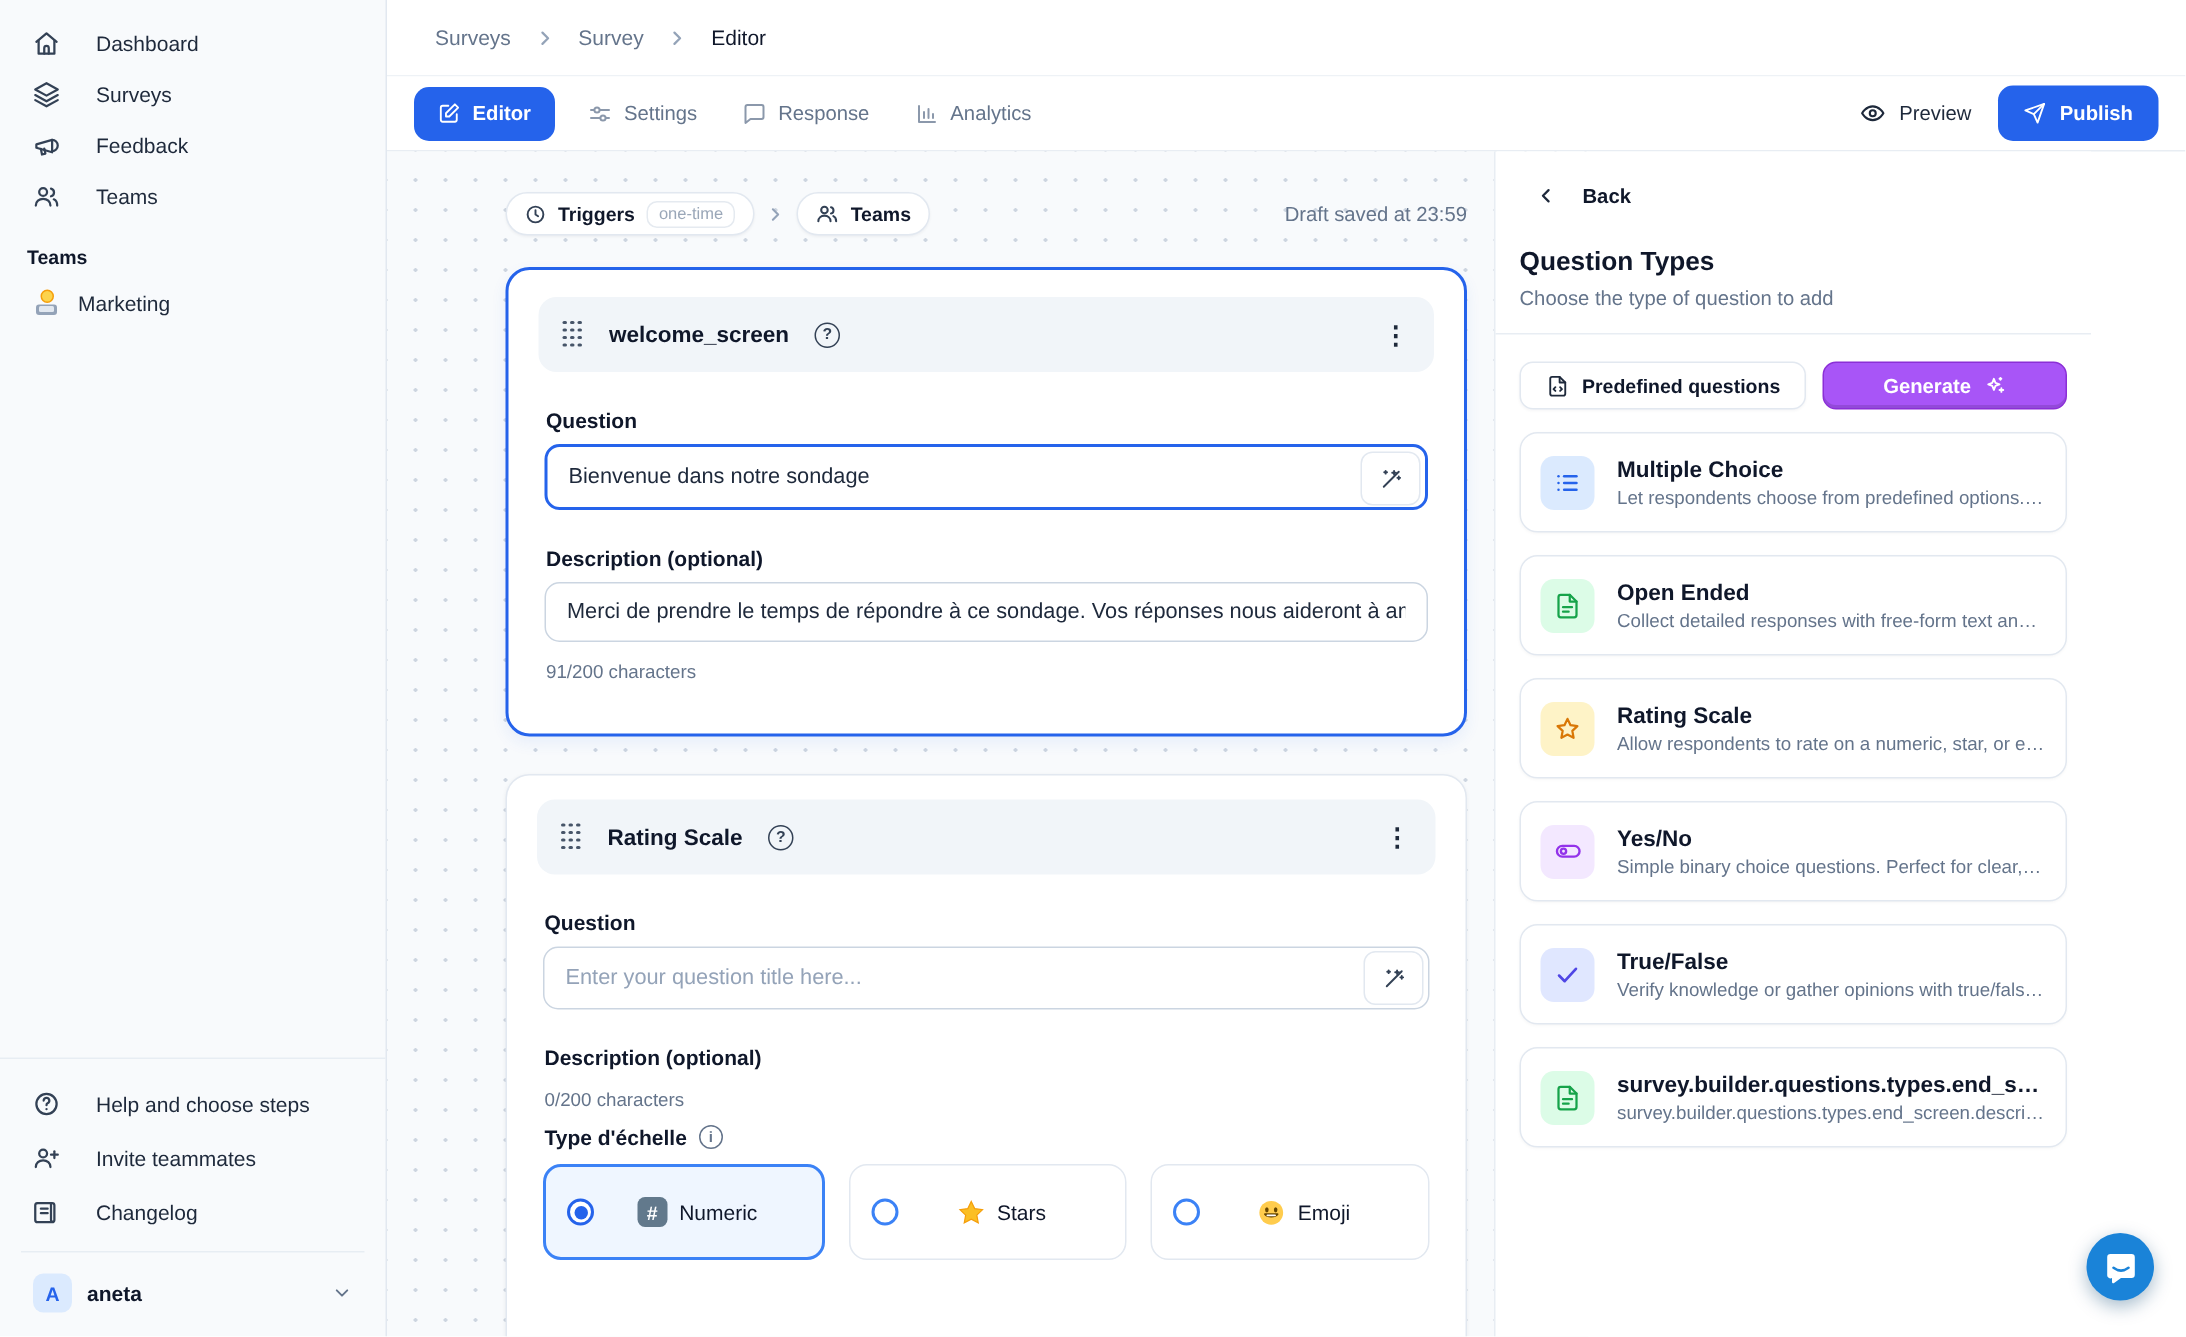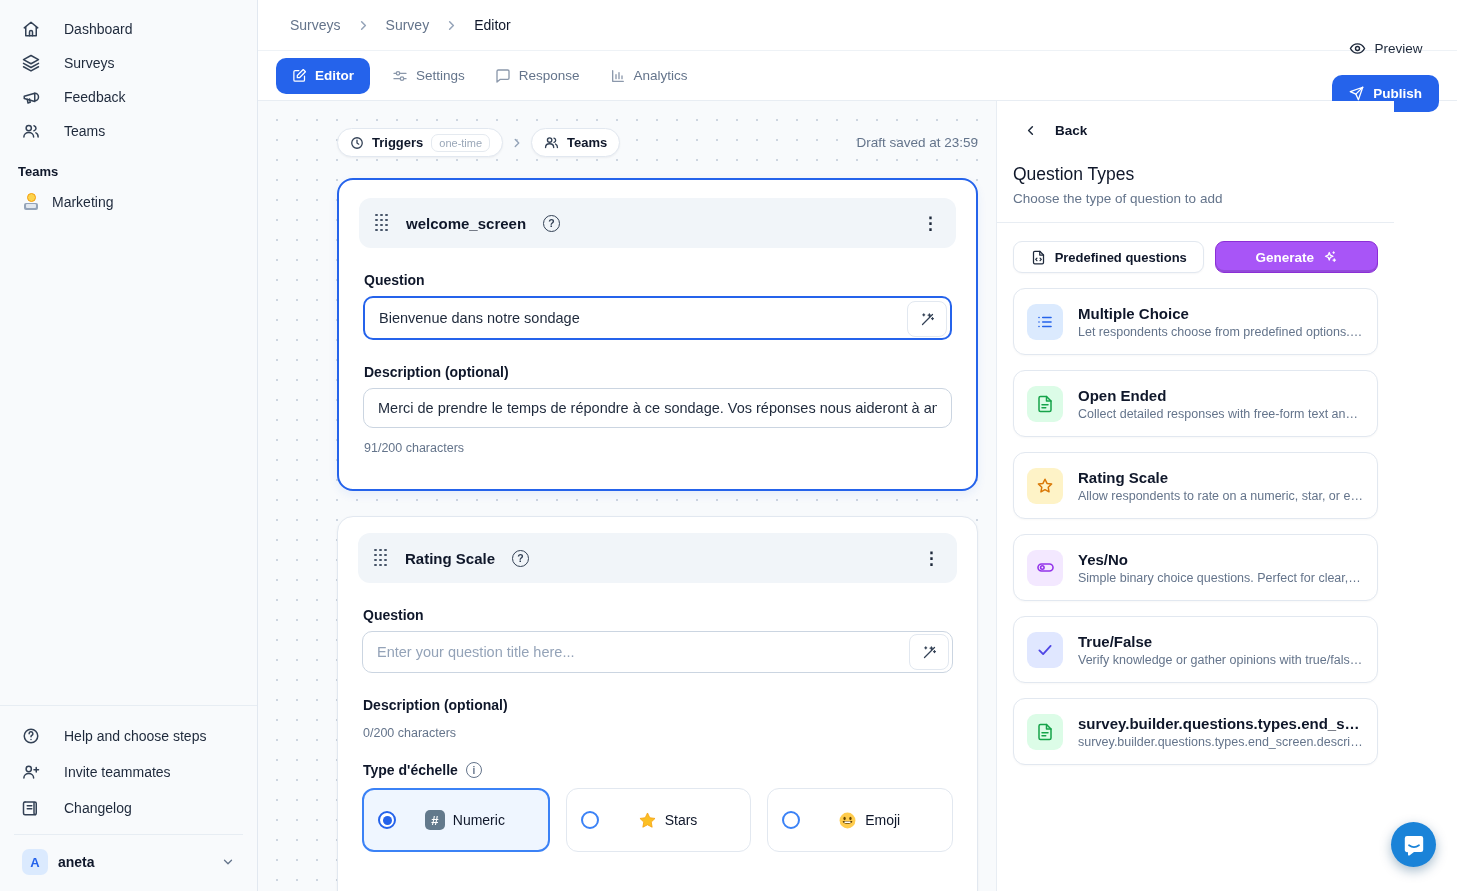--- a/index.html
+++ b/index.html
@@ -46,21 +46,21 @@
   .crumb-chev { color:#94a3b8; display:flex; }
 
   #tabbar { position:absolute; left:258px; top:51px; width:1199px; height:50px; background:#fff;
             border-bottom:1px solid #e8edf3; display:flex; align-items:center; padding:0 18px; }
   .tab { display:flex; align-items:center; gap:8px; font-size:13.5px; font-weight:500; color:#64748b;
          margin-right:30px; cursor:pointer; background:none; border:none; font-family:inherit; }
   .tab .tab-ic { color:#8b98ab; display:flex; }
   .tab.active { background:#2563eb; color:#fff; border-radius:10px; height:36px; padding:0 16px;
                 font-weight:600; margin-right:22px; }
   .tab.active .tab-ic { color:#fff; }
-  .tabbar-right { margin-left:auto; display:flex; align-items:center; gap:18px;flex-direction:column; }
+  .tabbar-right { margin-left:auto; display:flex; align-items:center; gap:18px; }
   .preview-btn { display:flex; align-items:center; gap:9px; font-size:13.5px; font-weight:500; color:#1e293b;
                  background:none; border:none; cursor:pointer; font-family:inherit; }
   .publish-btn { display:flex; align-items:center; gap:9px; background:#2563eb; color:#fff; border:none;
                  border-radius:10px; height:37px; padding:0 17px; font-size:13.5px; font-weight:600;
                  cursor:pointer; font-family:inherit; }
 
   
   #canvas { position:absolute; left:258px; top:101px; width:801px; height:790px; background:#f8fafc;
             background-image:radial-gradient(circle, #cdd5e0 1.3px, transparent 1.4px);
             background-size:20px 20px; background-position:9px 9px; overflow:hidden; }
@@ -118,21 +118,21 @@
                  font-size:14px; font-weight:500; color:#0f172a; }
   .keycap { width:20px; height:20px; border-radius:5px; background:#62798c; color:#fff; font-size:13px;
             font-weight:700; display:flex; align-items:center; justify-content:center; }
 
   
   #panel { position:absolute; left:996px; top:101px; width:398px; height:790px; background:#fff;
            border-left:1px solid #e8edf3; padding:0 16px; }
   .back-row { margin-top:22px; display:flex; align-items:center; gap:17px; padding-left:10px; cursor:pointer; }
   .back-row .bk-ic { color:#1e293b; display:flex; }
   .back-label { font-size:13.5px; font-weight:700; color:#0f172a; }
-  .panel-title { margin-top:26px; font-size:17.5px; font-weight:400; color:#0f172a; }
+  .panel-title { margin-top:26px; font-size:17.5px; font-weight:700; color:#0f172a; }
   .panel-sub { margin-top:6px; font-size:13.5px; color:#64748b; }
   .panel-divider { margin:16px -16px 0; border-top:1px solid #e8edf3; }
   .panel-actions { margin-top:18px; display:flex; gap:11px; }
   .btn-predefined { flex:1.18; height:32px; border:1px solid #e2e8f0; border-radius:9px; background:#fff;
                     display:flex; align-items:center; justify-content:center; gap:9px; font-size:13px;
                     font-weight:600; color:#0f172a; cursor:pointer; font-family:inherit;
                     box-shadow:0 1px 2px rgba(15,23,42,.04); }
   .btn-generate { flex:1; height:32px; background:#a855f7; border:1px solid #8b2fd6; border-radius:9px;
                   color:#fff; display:flex; align-items:center; justify-content:center; gap:9px;
                   font-size:13.5px; font-weight:600; cursor:pointer; font-family:inherit;
@@ -448,21 +448,21 @@
                 <path d="M15 3v4M13 5h4"></path>
                 <path d="M20 9v3M18.5 10.5h3"></path>
                 <path d="M6 3v3M4.5 4.5h3"></path>
               </svg>
           </span>
         </button>
       </div>
       <div class="field-label">Description (optional)</div>
       <div class="char-count">0/200 characters</div>
 
-      <div class="field-label" style="margin-top:22px;">
+      <div class="field-label" style="margin-top:10px;">
         <span>Type d'échelle</span>
         <i class="info-ic">i</i>
       </div>
       <div class="options-row">
         <div class="option selected">
           <span class="radio checked"></span>
           <span class="option-main">
             <span class="keycap">#</span>
             <span>Numeric</span>
           </span>

